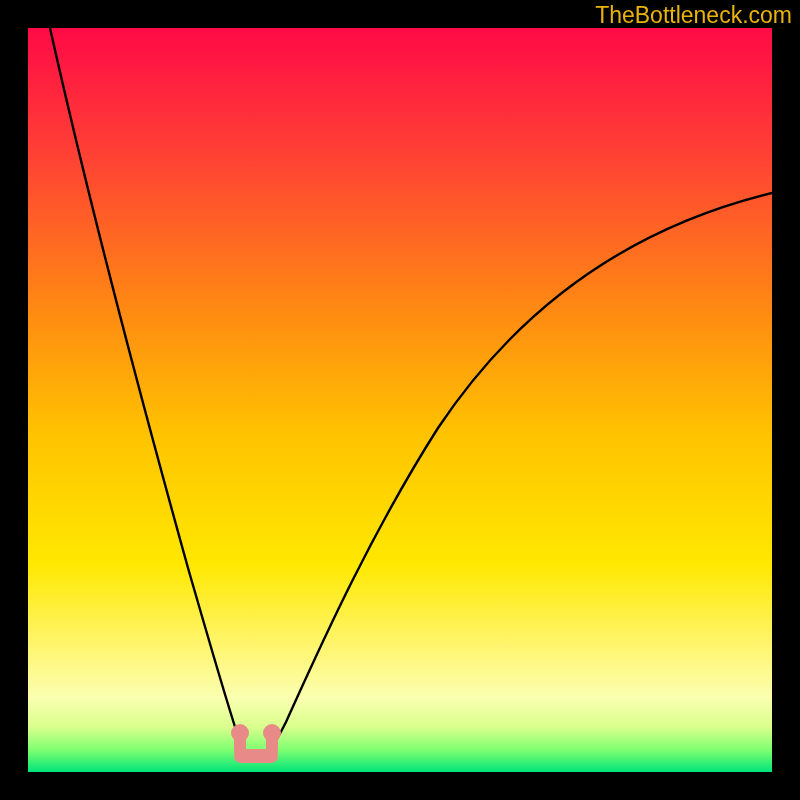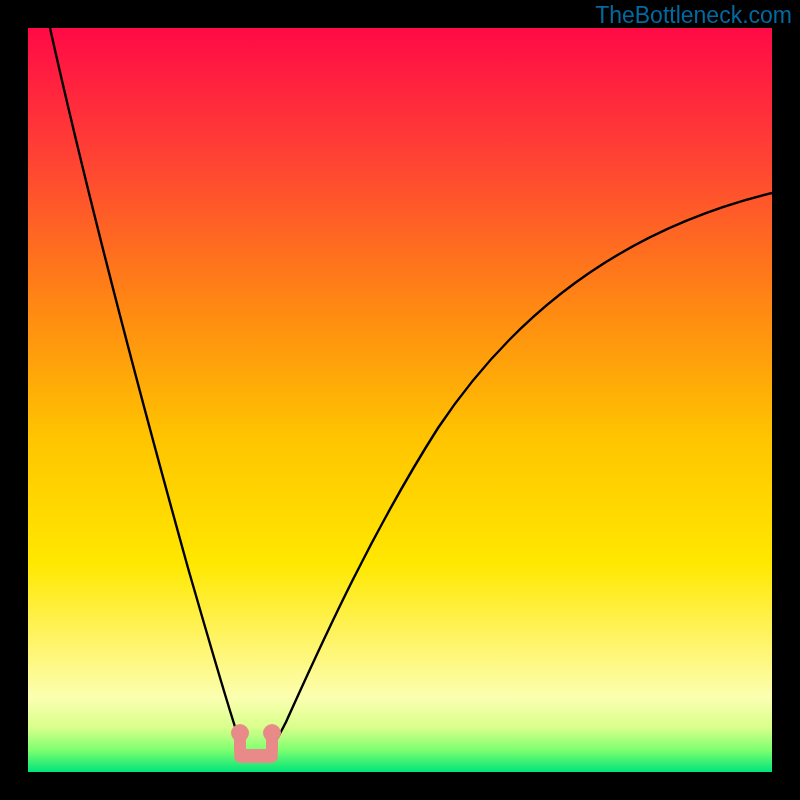--- a/index.html
+++ b/index.html
@@ -27,21 +27,21 @@
   }
   .plot svg {
     display: block;
     width: 744px;
     height: 744px;
   }
   .watermark {
     position: absolute;
     top: 2px;
     right: 8px;
-    color: #0369a1;
+    color: #eab308;
     font-size: 23px;
     font-weight: 400;
     letter-spacing: 0px;
     font-family: Arial, Helvetica, sans-serif;
   }
 </style>
 </head>
 <body>
 
 <div class="frame">

